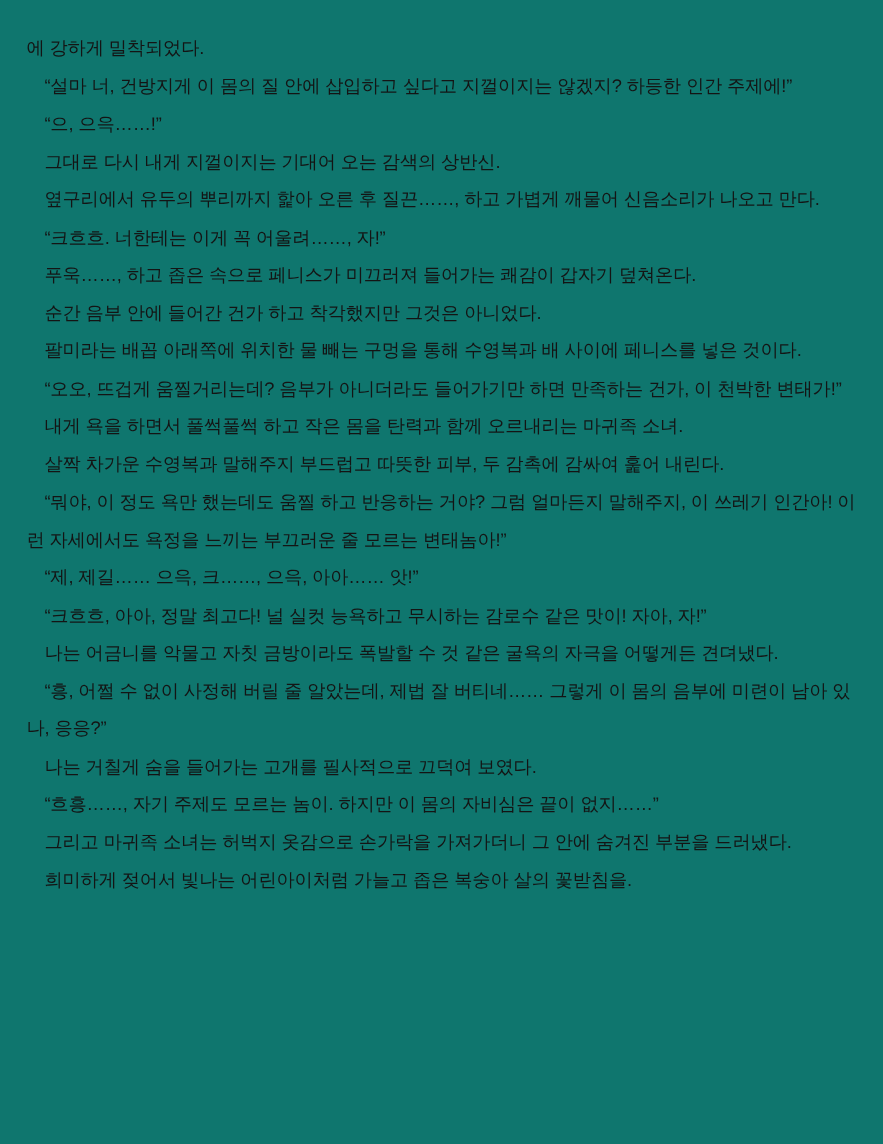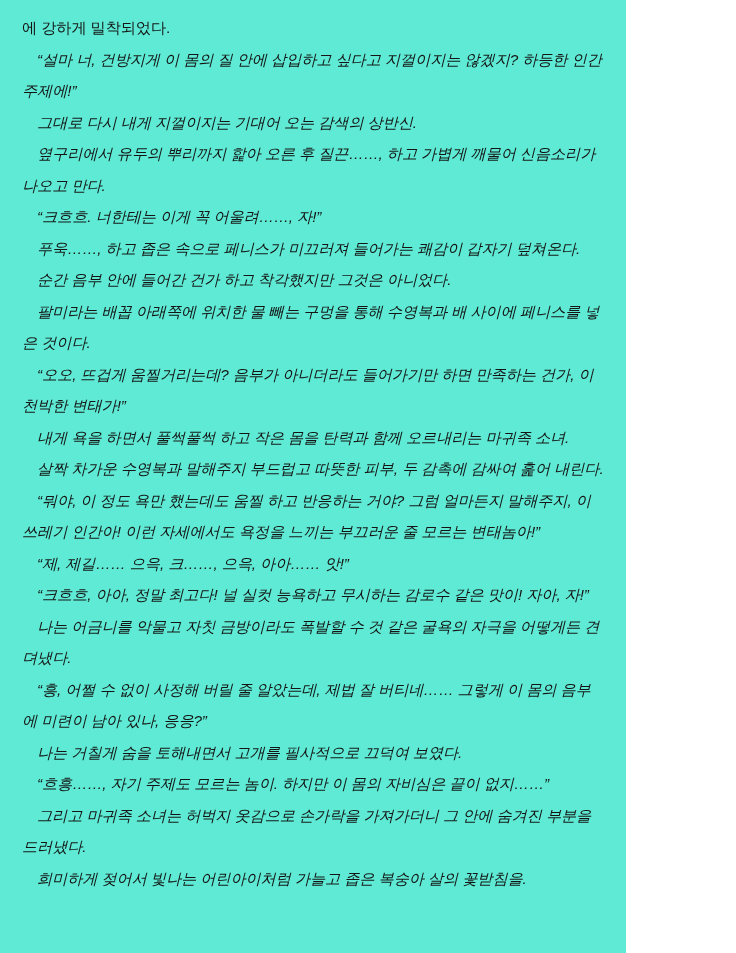--- a/index.html
+++ b/index.html
@@ -8,60 +8,60 @@
   }
   body {
     width: 736px;
     height: 953px;
     background: #ffffff;
     font-family: "Liberation Sans", sans-serif;
     color: #1a1a1a;
   }
   .page {
     box-sizing: border-box;
-    width: 626px;
+    width: 736px;
     height: 953px;
-    padding: 12px 22px 10px 22px;
-    background: #5eead4;
+    padding: 25px 22px 10px 22px;
+    background: #0f766e;
   }
   .body-text {
     font-size: 15.2px;
     line-height: 31.5px;
     color: #141414;
     letter-spacing: -0.1px;
     word-break: break-all;
   }
   .para {
     margin: 0;
     text-indent: 0;
   }
   .para.indent {
     text-indent: 15px;
-    font-style: italic;
   }
 </style>
 </head>
 <body>
 
 <div class="page">
   <div class="body-text" id="body-container">
       <p class="para">에 강하게 밀착되었다.</p>
       <p class="para indent">“설마 너, 건방지게 이 몸의 질 안에 삽입하고 싶다고 지껄이지는 않겠지? 하등한 인간 주제에!”</p>
+      <p class="para indent">“으, 으윽……!”</p>
       <p class="para indent">그대로 다시 내게 지껄이지는 기대어 오는 감색의 상반신.</p>
       <p class="para indent">옆구리에서 유두의 뿌리까지 핥아 오른 후 질끈……, 하고 가볍게 깨물어 신음소리가 나오고 만다.</p>
       <p class="para indent">“크흐흐. 너한테는 이게 꼭 어울려……, 자!”</p>
       <p class="para indent">푸욱……, 하고 좁은 속으로 페니스가 미끄러져 들어가는 쾌감이 갑자기 덮쳐온다.</p>
       <p class="para indent">순간 음부 안에 들어간 건가 하고 착각했지만 그것은 아니었다.</p>
       <p class="para indent">팔미라는 배꼽 아래쪽에 위치한 물 빼는 구멍을 통해 수영복과 배 사이에 페니스를 넣은 것이다.</p>
       <p class="para indent">“오오, 뜨겁게 움찔거리는데? 음부가 아니더라도 들어가기만 하면 만족하는 건가, 이 천박한 변태가!”</p>
       <p class="para indent">내게 욕을 하면서 풀썩풀썩 하고 작은 몸을 탄력과 함께 오르내리는 마귀족 소녀.</p>
       <p class="para indent">살짝 차가운 수영복과 말해주지 부드럽고 따뜻한 피부, 두 감촉에 감싸여 훑어 내린다.</p>
       <p class="para indent">“뭐야, 이 정도 욕만 했는데도 움찔 하고 반응하는 거야? 그럼 얼마든지 말해주지, 이 쓰레기 인간아! 이런 자세에서도 욕정을 느끼는 부끄러운 줄 모르는 변태놈아!”</p>
       <p class="para indent">“제, 제길…… 으윽, 크……, 으윽, 아아…… 앗!”</p>
       <p class="para indent">“크흐흐, 아아, 정말 최고다! 널 실컷 능욕하고 무시하는 감로수 같은 맛이! 자아, 자!”</p>
       <p class="para indent">나는 어금니를 악물고 자칫 금방이라도 폭발할 수 것 같은 굴욕의 자극을 어떻게든 견뎌냈다.</p>
       <p class="para indent">“흥, 어쩔 수 없이 사정해 버릴 줄 알았는데, 제법 잘 버티네…… 그렇게 이 몸의 음부에 미련이 남아 있나, 응응?”</p>
-      <p class="para indent">나는 거칠게 숨을 토해내면서 고개를 필사적으로 끄덕여 보였다.</p>
+      <p class="para indent">나는 거칠게 숨을 들어가는 고개를 필사적으로 끄덕여 보였다.</p>
       <p class="para indent">“흐흥……, 자기 주제도 모르는 놈이. 하지만 이 몸의 자비심은 끝이 없지……”</p>
       <p class="para indent">그리고 마귀족 소녀는 허벅지 옷감으로 손가락을 가져가더니 그 안에 숨겨진 부분을 드러냈다.</p>
       <p class="para indent">희미하게 젖어서 빛나는 어린아이처럼 가늘고 좁은 복숭아 살의 꽃받침을.</p>
     </div>
 </div>
 
 </body></html>

